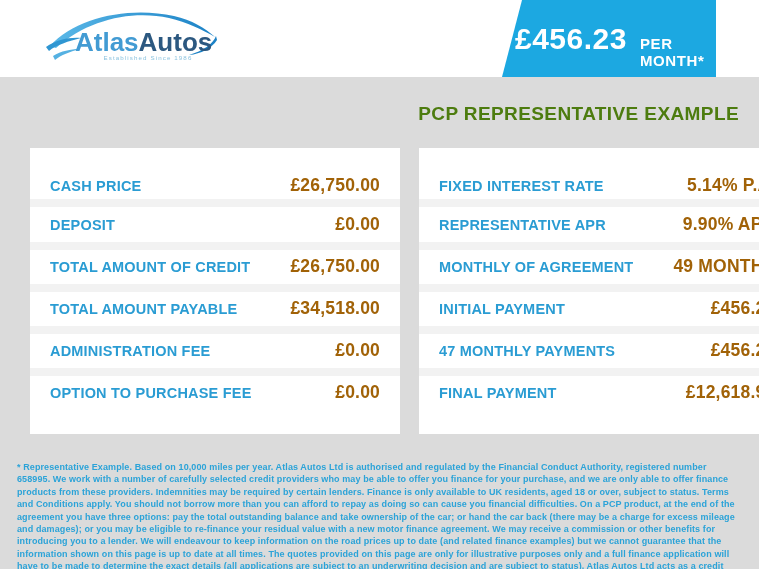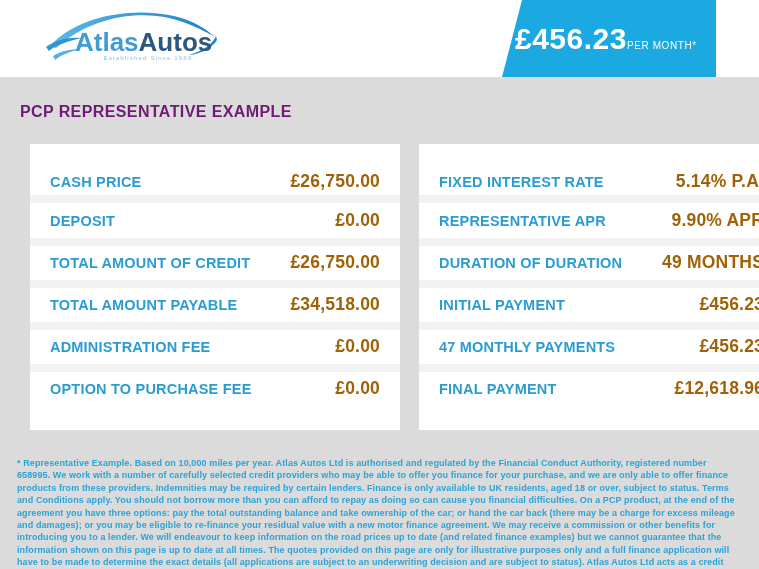--- a/index.html
+++ b/index.html
@@ -15,30 +15,31 @@
     background:#1CA8E1;
     clip-path:polygon(20px 0,100% 0,100% 100%,0 100%);
     display:flex;align-items:baseline;justify-content:flex-start;
     padding:0;box-sizing:border-box;color:#fff;
   }
   .price-badge .amount{
     font-size:30px;font-weight:bold;margin-left:13px;line-height:77px;
     letter-spacing:.5px;
   }
   .price-badge .suffix{
-    font-size:10px;font-weight:normal;margin-left:0;letter-spacing:.6px;
+    font-size:15px;font-weight:bold;margin-left:13px;letter-spacing:.6px;
   }
   
   .content{
     position:absolute;top:77px;left:0;width:759px;height:492px;
     background:#DBDBDB;box-sizing:border-box;padding:26px 20px 0 20px;
   }
   .page-title{
-    color:#701a75;font-size:16px;font-weight:bold;letter-spacing:.4px;
+    color:#4d7c0f;font-size:19px;font-weight:bold;letter-spacing:.4px;
     margin:0 0 23px 0;
+    text-align:right;
   }
   .cards{display:flex;gap:19px;padding-left:10px;}
   .card{
     flex:1;background:#ffffff;height:286px;box-sizing:border-box;
     padding:24px 0;display:flex;flex-direction:column;justify-content:space-between;
   }
   .finance-row{
     height:33px;display:flex;align-items:center;justify-content:space-between;
     padding:0 20px;background:#ffffff;
   }
@@ -126,21 +127,21 @@
     <div class="card">
       <div class="finance-row">
         <span class="row-label">FIXED INTEREST RATE</span>
         <span class="row-value">5.14% P.A.</span>
       </div>
       <div class="finance-row">
         <span class="row-label">REPRESENTATIVE APR</span>
         <span class="row-value">9.90% APR</span>
       </div>
       <div class="finance-row">
-        <span class="row-label">DURATION OF DURATION</span>
+        <span class="row-label">MONTHLY OF AGREEMENT</span>
         <span class="row-value">49 MONTHS</span>
       </div>
       <div class="finance-row">
         <span class="row-label">INITIAL PAYMENT</span>
         <span class="row-value">£456.23</span>
       </div>
       <div class="finance-row">
         <span class="row-label">47 MONTHLY PAYMENTS</span>
         <span class="row-value">£456.23</span>
       </div>

